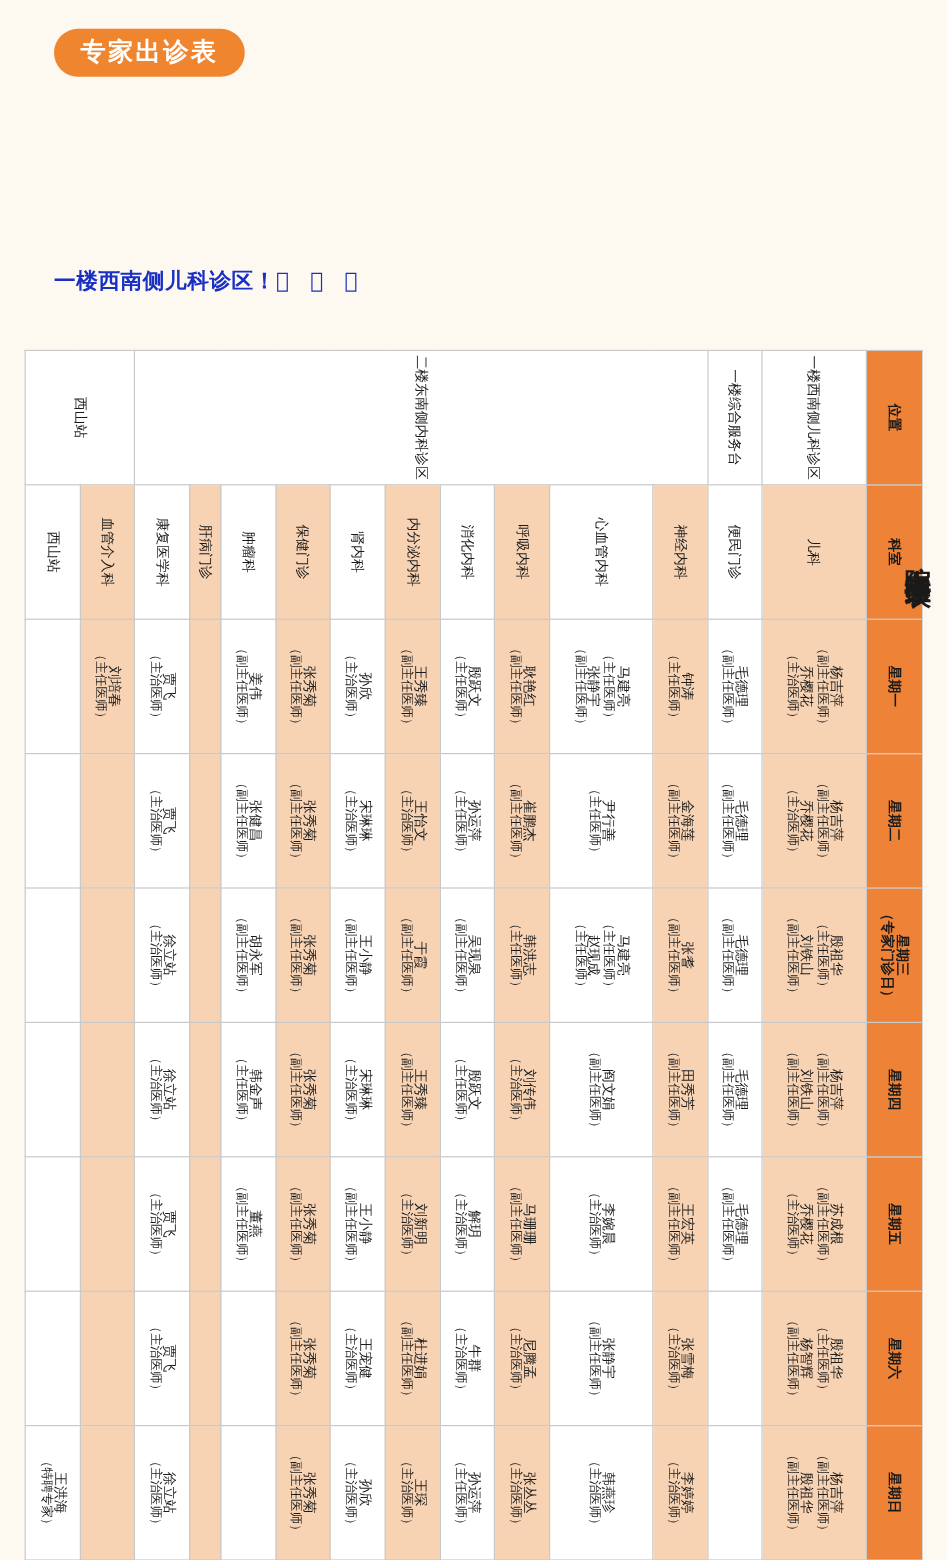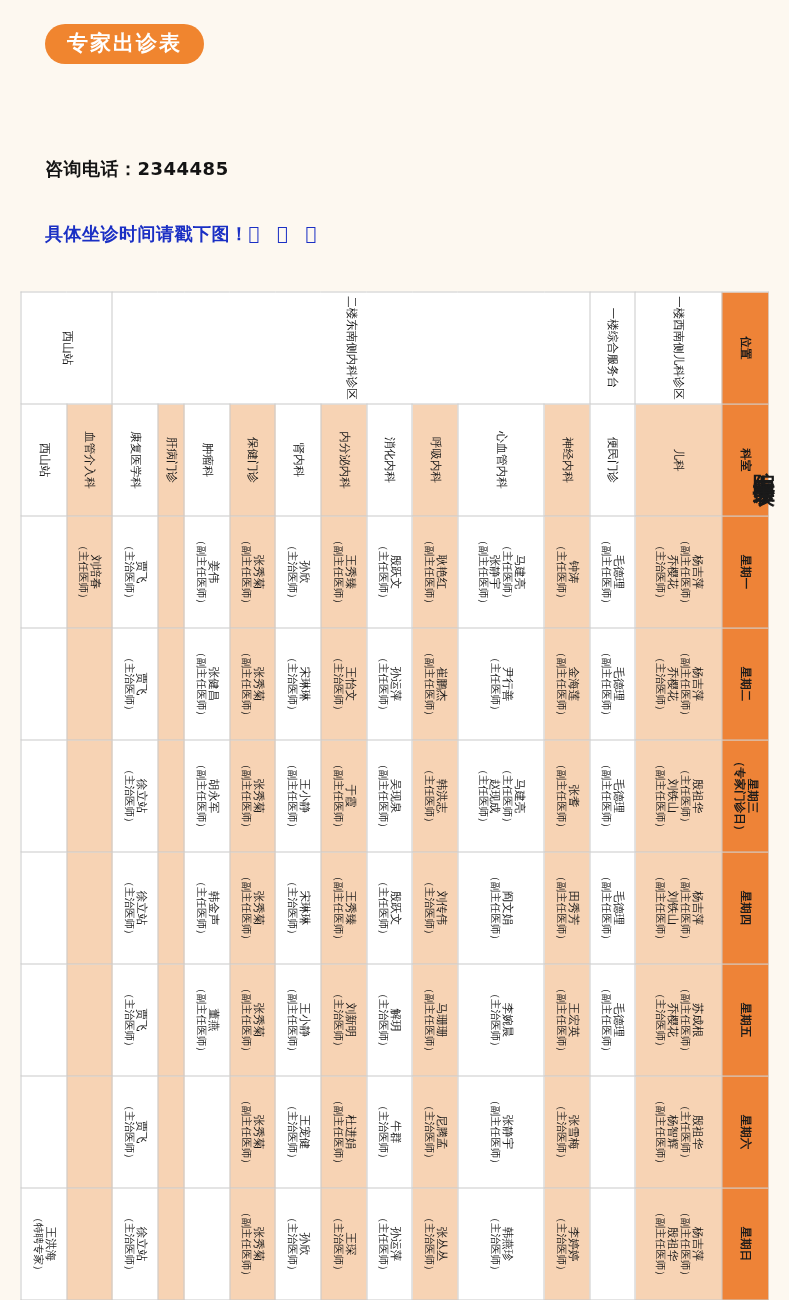--- a/index.html
+++ b/index.html
@@ -95,23 +95,22 @@
     text-orientation:upright;
     right:14px;top:455px;
     line-height:1;
   }
 </style>
 </head>
 <body>
 
 <div class="header-area">
   <div class="title-pill">专家出诊表</div>
-  <div class="note-line note-2">咨询电话：2344485</div>
   <div class="note-line note-3">
-    <span>具体坐诊时间请戳下图！</span><span class="boxes">􀀀 􀀀 􀀀</span>
+    <span>一楼西南侧儿科诊区！</span><span class="boxes">􀀀 􀀀 􀀀</span>
   </div>
 </div>
 
 <div class="table-wrap">
   <div class="rot-host">
     <table class="sched">
       <tbody id="sched-body">
           <tr>
             <th class="daycol">位置</th>
             <th class="daycol">科室</th>

